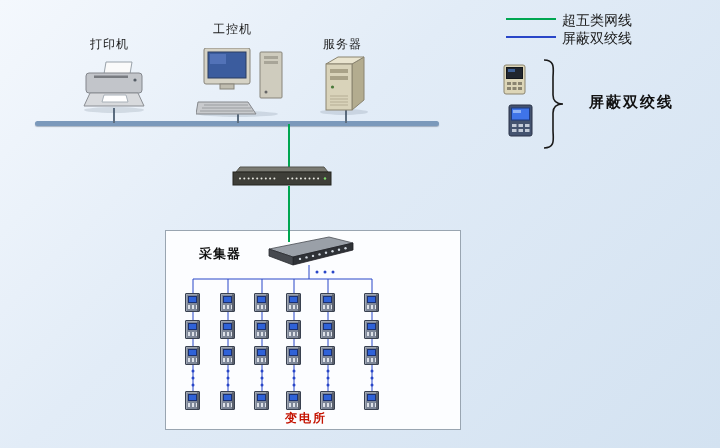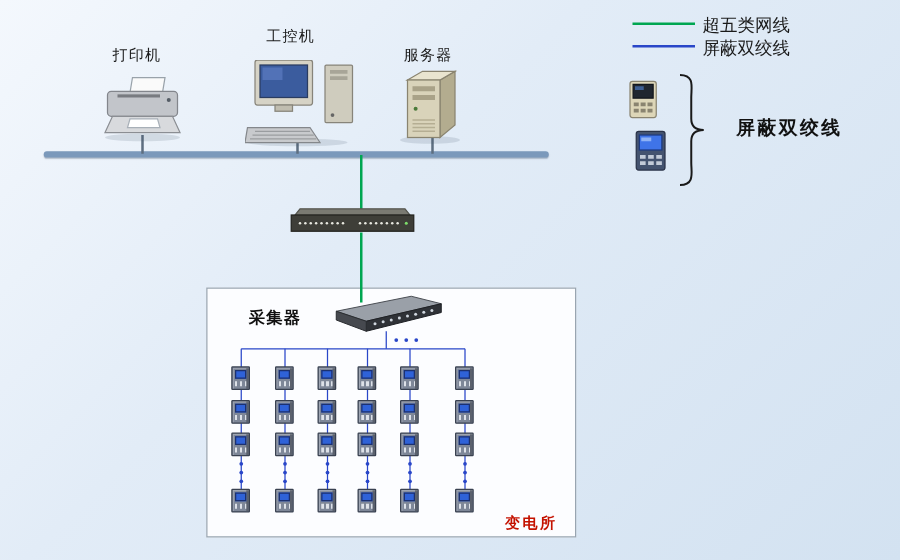--- a/index.html
+++ b/index.html
@@ -13,21 +13,21 @@
   .legend-label { position:absolute; font-size:14px; color:#1a1a1a; }
   .legend-line { position:absolute; width:50px; height:2px; }
   #bus-line { position:absolute; left:35px; top:121px; width:404px; height:5px; border-radius:3px; box-shadow:0 1px 1px rgba(40,60,90,.35); }
   .stub { position:absolute; width:2px; background:#5d6e80; z-index:1; }
   .cat5e-line { position:absolute; width:2px; z-index:3; }
   #substation-box { position:absolute; left:165px; top:230px; width:296px; height:200px;
     background:#fcfdff; border:1px solid #99a5b1; z-index:2; }
   #grid-svg { position:absolute; left:0; top:0; width:296px; height:200px; }
   #meter-layer { position:absolute; left:0; top:0; width:296px; height:200px; }
   #collector-label { position:absolute; left:33px; top:14px; font-weight:bold; font-size:13px; color:#111; letter-spacing:1px; }
-  #substation-label { position:absolute; left:0; right:14px; top:179px; text-align:right; font-weight:bold; font-size:12px; letter-spacing:2px; }
+  #substation-label { position:absolute; left:0; right:14px; top:179px; text-align:center; font-weight:bold; font-size:12px; letter-spacing:2px; }
   .meter { position:absolute; width:15px; height:19px; background:#7e8798; border:1px solid #394150; border-radius:1px;
     box-shadow:inset -2px 0 0 rgba(0,0,0,.28), inset 1px 1px 0 rgba(255,255,255,.25); }
   .meter .scr { margin:2px auto 0; width:9px; height:7px; background:#2f62d8; border:1px solid #1c3170; }
   .meter .kp { margin:2px auto 0; width:9px; height:4px;
     background:repeating-linear-gradient(90deg,#dde1e8 0 2px, transparent 2px 4px); }
   .dev-svg { position:absolute; z-index:3; }
   #smart-meter-label { position:absolute; left:589px; top:93px; font-weight:bold; font-size:15px; color:#111; letter-spacing:2px; }
   .sm-icon { position:absolute; }
 </style>
 </head>

